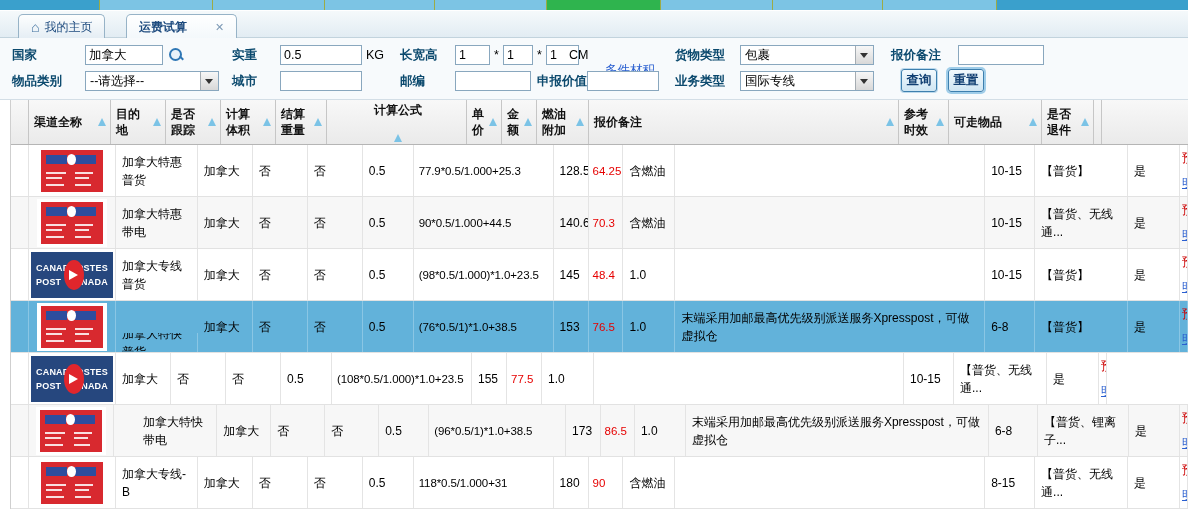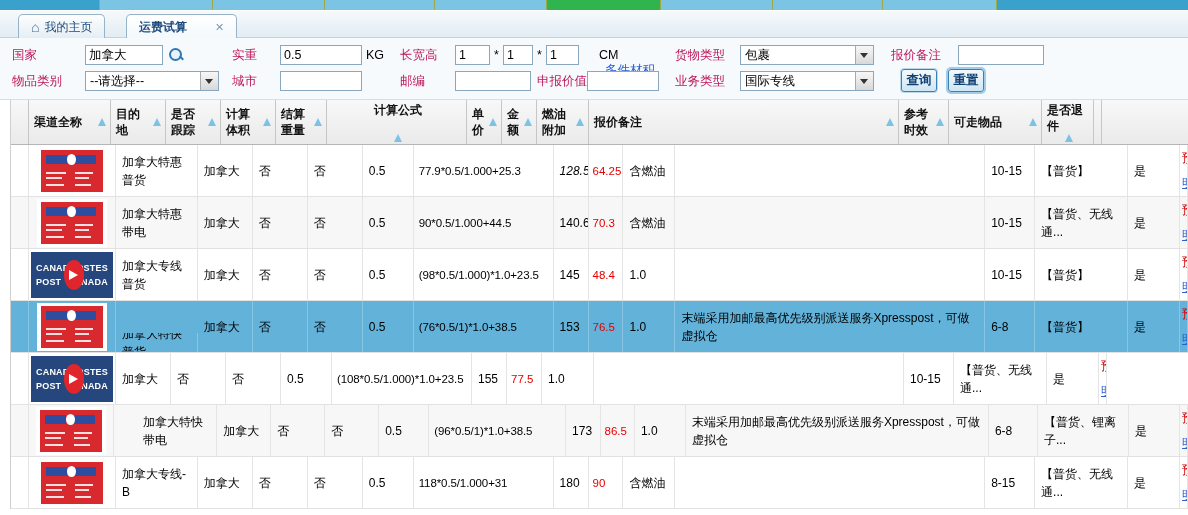--- a/index.html
+++ b/index.html
@@ -24,21 +24,21 @@
   .tab.active { background:linear-gradient(#ffffff,#f3f8fb); font-weight:bold; }
   .home-ico { color:#3e6f9e; font-size:14px; margin-right:5px; line-height:12px; }
   .close-ico { color:#7d99b5; font-size:11px; font-weight:normal; margin-left:28px; }
 
   
   #splitter { position:absolute; left:1px; top:48px; width:4px; height:44px; background:#cdd3d8; border-radius:2px; }
 
   
   #form { position:absolute; top:38px; left:0; width:1188px; height:62px; box-sizing:border-box;
     background:#f7fafc; border-bottom:1px solid #d3dee6; }
-  .flabel { position:absolute; font-size:12.5px; color:#be185d; line-height:20px; white-space:nowrap; }
+  .flabel { position:absolute; font-size:12.5px; color:#0c4a6e; line-height:20px; white-space:nowrap;font-weight:bold; }
   .tinput { position:absolute; height:20px; box-sizing:border-box; border:1px solid #89a7be;
     font-size:12.5px; padding:0 3px; background:#fff; font-family:inherit; outline:none; }
   .unit { position:absolute; font-size:12.5px; line-height:20px; color:#000; }
   .flink { position:absolute; font-size:12.5px; line-height:20px; color:#2a5fd0; cursor:pointer; white-space:nowrap; }
   .combo { position:absolute; height:20px; box-sizing:border-box; border:1px solid #89a7be; background:#fff; }
   .combo .val { position:absolute; left:4px; top:0; line-height:18px; font-size:12.5px; white-space:nowrap; }
   .combo .cbtn { position:absolute; right:0px; top:0px; bottom:0px; width:17px;
     background:linear-gradient(#f7f7f7,#d8d8d8); border-left:1px solid #a5acb2; }
   .combo .cbtn::after { content:""; position:absolute; left:4px; top:7px; width:0; height:0;
     border-left:4px solid transparent; border-right:4px solid transparent; border-top:5px solid #333; }
@@ -130,21 +130,21 @@
   <span class="flabel" style="left:232px;top:7px;">实重</span>
   <input class="tinput" style="left: 280px; top: 7px; width: 82px;" value="0.5">
   <span class="unit" style="left:366px;top:7px;">KG</span>
 
   <span class="flabel" style="left:400px;top:7px;">长宽高</span>
   <input class="tinput" style="left: 455px; top: 7px; width: 35px;" value="1">
   <span class="unit" style="left:494px;top:7px;">*</span>
   <input class="tinput" style="left: 503px; top: 7px; width: 30px;" value="1">
   <span class="unit" style="left:537px;top:7px;">*</span>
   <input class="tinput" style="left: 546px; top: 7px; width: 33px;" value="1">
-  <span class="unit" style="left:599px;top:7px;">CM</span>
+  <span class="unit" style="left:569px;top:7px;">CM</span>
   <span class="flink" style="left:605px;top:22px;">多件材积</span>
 
   <span class="flabel" style="left:675px;top:7px;">货物类型</span>
   <div class="combo" style="left:740px;top:7px;width:134px;">
     <span class="val">包裹</span>
     <span class="cbtn"></span>
   </div>
 
   <span class="flabel" style="left:891px;top:7px;">报价备注</span>
   <input class="tinput" style="left: 958px; top: 7px; width: 86px;" value="">
@@ -218,21 +218,21 @@
         <span class="arr"></span>
       </div>
       <div class="hcell" style="width: 50px;">
         <span class="lbl">参考时效</span>
         <span class="arr"></span>
       </div>
       <div class="hcell" style="width: 93px;">
         <span class="lbl">可走物品</span>
         <span class="arr"></span>
       </div>
-      <div class="hcell" style="width: 52px; flex-direction: column;">
+      <div class="hcell" style="width: 52px;">
         <span class="lbl">是否退件</span>
         <span class="arr"></span>
       </div>
       <div class="hcell" style="width: 8px;">
         <span class="arr"></span>
       </div>
     </div>
     <div class="trow">
       <div class="tcell c-indicator" style="width: 18px;"></div>
       <div class="tcell c-logo" style="width: 87px;">
@@ -249,21 +249,21 @@
             <span class="bar" style="left:34px;top:34px;width:16px;"></span>
           </div>
         </div>
       </div>
       <div class="tcell c-name" style="width: 82px;">加拿大特惠普货</div>
       <div class="tcell c-destination" style="width: 55px;">加拿大</div>
       <div class="tcell c-tracking" style="width: 55px;">否</div>
       <div class="tcell c-calc-volume" style="width: 55px;">否</div>
       <div class="tcell c-settle-weight" style="width: 51px;">0.5</div>
       <div class="tcell c-formula" style="width: 140px;">77.9*0.5/1.000+25.3</div>
-      <div class="tcell c-unit-price" style="width: 35px; font-style: italic;">128.5</div>
+      <div class="tcell c-unit-price" style="width: 35px;">128.5</div>
       <div class="tcell c-amount" style="width: 35px;">64.25</div>
       <div class="tcell c-fuel" style="width: 52px;">含燃油</div>
       <div class="tcell c-remark" style="width: 310px;"></div>
       <div class="tcell c-lead-time" style="width: 50px;">10-15</div>
       <div class="tcell c-goods" style="width: 93px;">【普货】</div>
       <div class="tcell c-returnable" style="width: 52px;">是</div>
       <div class="tcell c-edge" style="width: 8px;">
         <span class="ef-top">预</span>
         <span class="ef-bot">明</span>
       </div>

